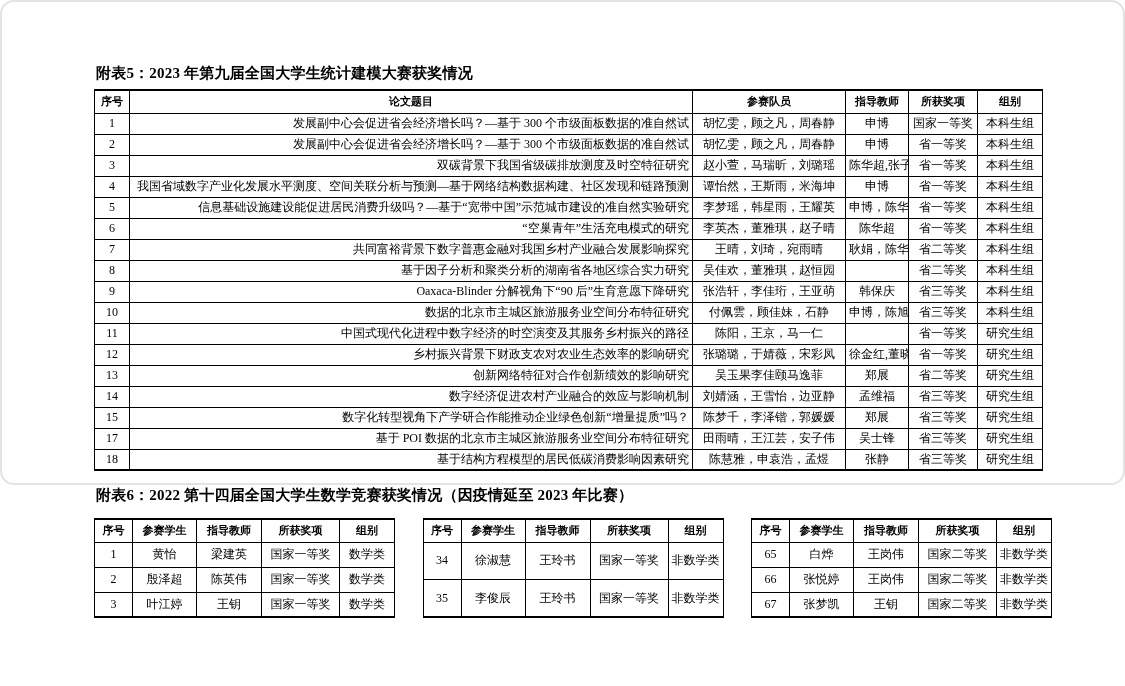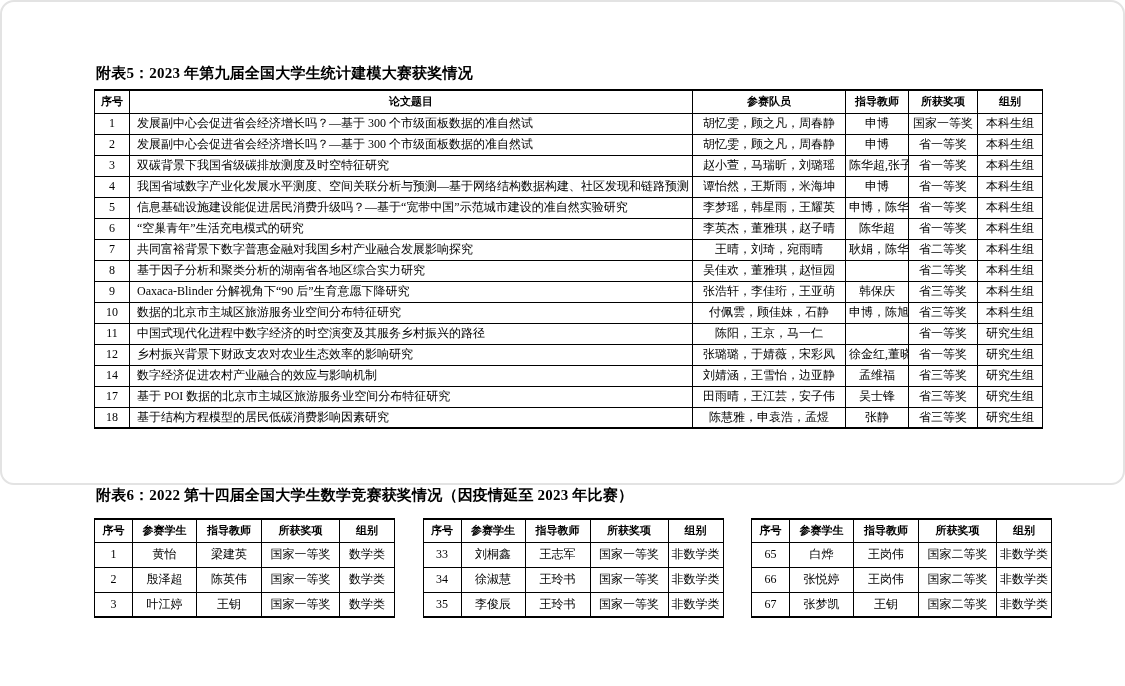--- a/index.html
+++ b/index.html
@@ -35,21 +35,21 @@
   }
   th, td {
     border: 1px solid #000;
     padding: 0 3px;
     text-align: center;
     overflow: hidden;
     white-space: nowrap;
     font-weight: normal;
   }
   th { font-weight: 700; font-size: 11px; }
-  td.left { text-align: left; padding-left: 7px; }
+  td.left { text-align: right; padding-left: 7px; }
 
   
   #table5 {
     position: absolute; left: 92px; top: 87px;
     width: 948px;
     border-top: 2.5px solid #000;
     border-bottom: 2.5px solid #000;
   }
   #table5 thead tr { height: 23px; }
   #table5 tbody tr { height: 21px; }
@@ -186,24 +186,40 @@
         </tr>
         <tr>
           <td>12</td>
           <td class="left">乡村振兴背景下财政支农对农业生态效率的影响研究</td>
           <td>张璐璐，于婧薇，宋彩凤</td>
           <td>徐金红,董晓芳</td>
           <td>省一等奖</td>
           <td>研究生组</td>
         </tr>
         <tr>
+          <td>13</td>
+          <td class="left">创新网络特征对合作创新绩效的影响研究</td>
+          <td>吴玉果李佳颐马逸菲</td>
+          <td>郑展</td>
+          <td>省二等奖</td>
+          <td>研究生组</td>
+        </tr>
+        <tr>
           <td>14</td>
           <td class="left">数字经济促进农村产业融合的效应与影响机制</td>
           <td>刘婧涵，王雪怡，边亚静</td>
           <td>孟维福</td>
+          <td>省三等奖</td>
+          <td>研究生组</td>
+        </tr>
+        <tr>
+          <td>15</td>
+          <td class="left">数字化转型视角下产学研合作能推动企业绿色创新“增量提质”吗？</td>
+          <td>陈梦千，李泽锴，郭媛媛</td>
+          <td>郑展</td>
           <td>省三等奖</td>
           <td>研究生组</td>
         </tr>
         <tr>
           <td>17</td>
           <td class="left">基于 POI 数据的北京市主城区旅游服务业空间分布特征研究</td>
           <td>田雨晴，王江芸，安子伟</td>
           <td>吴士锋</td>
           <td>省三等奖</td>
           <td>研究生组</td>
@@ -275,27 +291,20 @@
           <tr>
             <th>序号</th>
             <th>参赛学生</th>
             <th>指导教师</th>
             <th>所获奖项</th>
             <th>组别</th>
           </tr>
         </thead>
         <tbody>
           <tr>
-            <td>33</td>
-            <td>刘桐鑫</td>
-            <td>王志军</td>
-            <td>国家一等奖</td>
-            <td>非数学类</td>
-          </tr>
-          <tr>
             <td>34</td>
             <td>徐淑慧</td>
             <td>王玲书</td>
             <td>国家一等奖</td>
             <td>非数学类</td>
           </tr>
           <tr>
             <td>35</td>
             <td>李俊辰</td>
             <td>王玲书</td>

